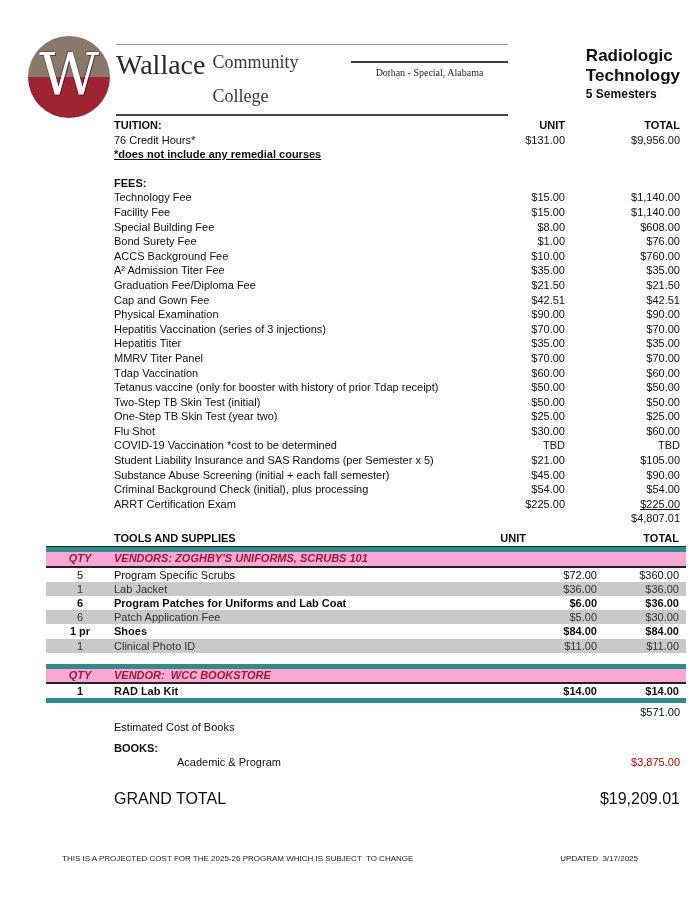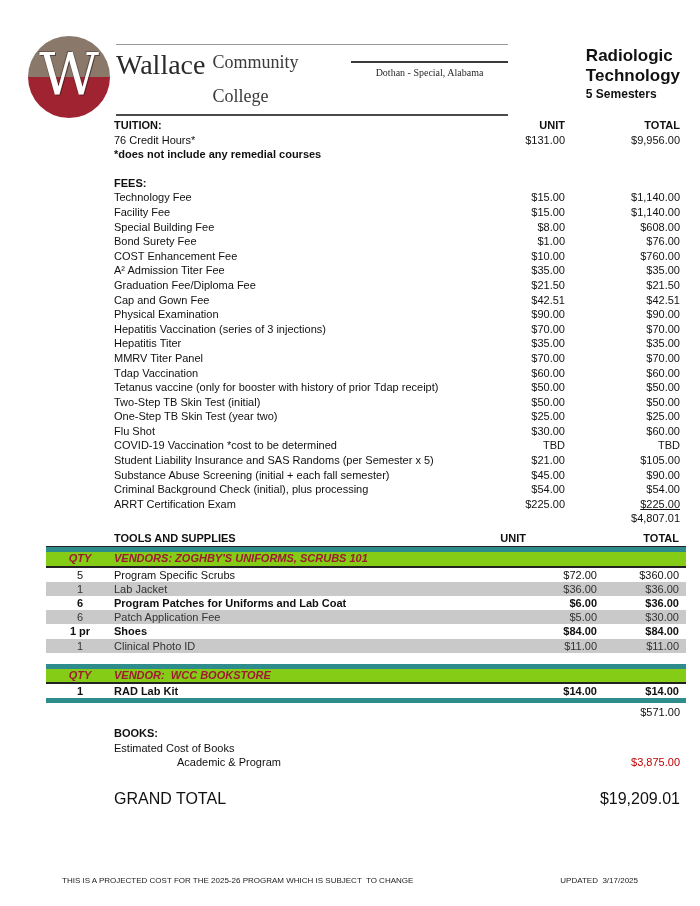--- a/index.html
+++ b/index.html
@@ -36,33 +36,33 @@
   .program .s { font-size:12px; margin-top:1px; }
 
   
   .content { position:absolute; inset:0;padding-left:32px; }
   .row { display:flex; align-items:baseline; line-height:14.6px; font-size:11px; }
   .row .lbl { margin-left:82px; flex:1; }
   .row .unit { width:90px; text-align:right; }
   .row .total { width:115px; text-align:right; margin-right:20px; }
   .b { font-weight:bold; }
   .u { text-decoration:underline; }
-  .note { margin-left:82px; font-weight:bold; font-size:11px; line-height:14.6px; }
+  .note { margin-left:82px; font-weight:bold; font-size:11px; line-height:14.6px;text-decoration:underline; }
   .seclbl { margin-left:82px; font-weight:bold; font-size:11px; line-height:14.6px; }
 
   
   .ttable { margin:0 14px; }
   .thead-row { display:flex; align-items:baseline; font-weight:bold; font-size:11px; line-height:15px;gap:32px; }
   .thead-row .lbl { margin-left:68px; flex:1; }
   .thead-row .unit { width:90px; text-align:right; }
   .thead-row .total { width:121px; text-align:right; padding-right:7px; }
   .teal { height:5px; background:#2e8c8c; border-top:1px solid #222; }
   .teal2 { height:5px; background:#2e8c8c; }
   .vrow {
-    display:flex; align-items:baseline; background:#84cc16; color:#9e1b32;
+    display:flex; align-items:baseline; background:#f9a8d4; color:#9e1b32;
     font-weight:bold; font-style:italic; font-size:11px; line-height:13.5px;
     border-bottom:2px solid #222; white-space:pre-wrap;
   }
   .vrow .qty { width:68px; text-align:center; }
   .trow { display:flex; align-items:baseline; font-size:11px; line-height:14.2px; }
   .trow.shaded { background:#c9c9c9; color:#333; }
   .trow.bold { font-weight:bold; }
   .trow .qty { width:68px; text-align:center; }
   .trow .item { width:393px; }
   .trow .unit { width:90px; text-align:right; }
@@ -72,21 +72,21 @@
   .books-line { margin-left:82px; font-size:11px; line-height:14.6px; }
   .books-row { display:flex; align-items:baseline; font-size:11px; line-height:14.6px; }
   .books-row .ind { margin-left:145px; flex:1; }
   .books-row .amt { width:115px; text-align:right; margin-right:20px; color:#c00000; }
   .grand { display:flex; align-items:baseline; font-weight:normal; font-size:16px; }
   .grand .lbl { margin-left:82px; flex:1; }
   .grand .amt { text-align:right; margin-right:20px; }
 
   
   .footer {
-    position:absolute; top:876px; left:62px; right:20px;
+    position:absolute; top:854px; left:62px; right:20px;
     display:flex; justify-content:space-between; font-size:8px; color:#222;
     white-space:pre-wrap;
   }
   .footer .upd { padding-right:42px; }
 </style>
 </head>
 <body>
 
 <div class="page">
 
@@ -138,21 +138,21 @@
           <span class="lbl">Special Building Fee</span>
           <span class="unit">$8.00</span>
           <span class="total">$608.00</span>
         </div>
         <div class="row">
           <span class="lbl">Bond Surety Fee</span>
           <span class="unit">$1.00</span>
           <span class="total">$76.00</span>
         </div>
         <div class="row">
-          <span class="lbl">COST Enhancement Fee</span>
+          <span class="lbl">ACCS Background Fee</span>
           <span class="unit">$10.00</span>
           <span class="total">$760.00</span>
         </div>
         <div class="row">
           <span class="lbl">A² Admission Titer Fee</span>
           <span class="unit">$35.00</span>
           <span class="total">$35.00</span>
         </div>
         <div class="row">
           <span class="lbl">Graduation Fee/Diploma Fee</span>
@@ -308,22 +308,22 @@
         </div>
       <div class="teal2"></div>
     </div>
 
     <div class="row" style="margin-top:2px">
       <span class="lbl"></span>
         <span class="unit"></span>
       <span class="total">$571.00</span>
     </div>
 
+    <div class="books-line">Estimated Cost of Books</div>
     <div class="books-line b" style="margin-top:6px">BOOKS:</div>
-    <div class="books-line">Estimated Cost of Books</div>
     <div class="books-row">
       <span class="ind">Academic &amp; Program</span>
       <span class="amt">$3,875.00</span>
     </div>
 
     <div class="grand" style="margin-top:20px">
       <span class="lbl">GRAND TOTAL</span>
       <span class="amt">$19,209.01</span>
     </div>
   </div>

